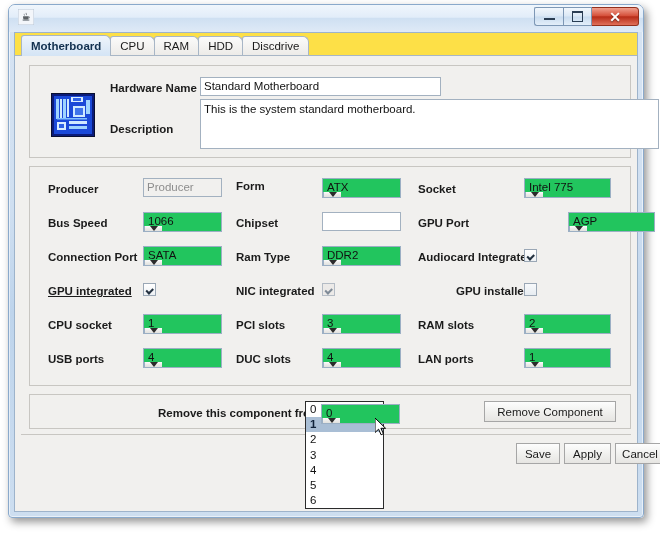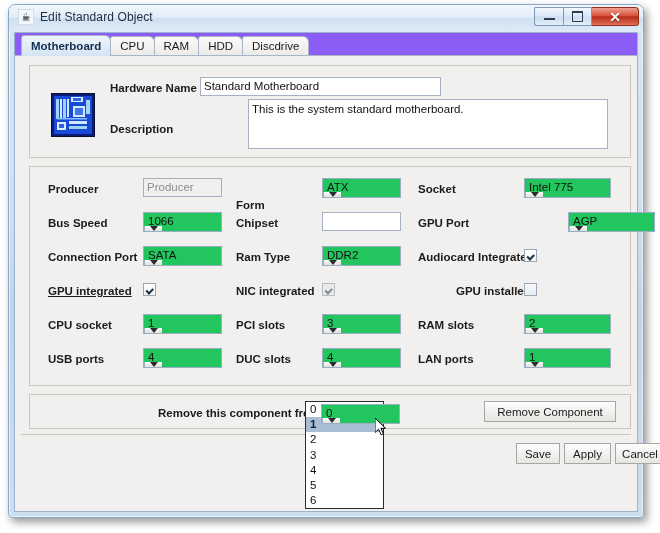--- a/index.html
+++ b/index.html
@@ -78,21 +78,21 @@
     position: absolute;
     left: 5px; top: 27px; right: 5px; bottom: 5px;
     background: #f1f0ee;
     border: 1px solid #9db3cb;
     box-sizing: border-box;
   }
 
   
   .tabstrip {
     position: absolute; left: 0; top: 0; right: 0; height: 23px;
-    background: #8b5cf6;
+    background: #fde047;
   }
   .tabstrip .tabs-row {
     position: absolute; left: 6px; top: 2px;
     display: flex; align-items: flex-end;
   }
   .tab {
     height: 20px; line-height: 19px;
     padding: 0 9px;
     font-size: 11.5px; color: #1a1a1a;
     border: 1px solid #a8b6c6;
@@ -278,21 +278,20 @@
         <span class="java-icon">
           <svg width="16" height="16" viewBox="0 0 16 16">
             <rect x="0" y="0" width="16" height="16" fill="#f3f6fa" stroke="#b9c6d6"></rect>
             <path d="M5.5 10.2 C4 10.2 4 11.6 5.3 12 L10.6 12 C12 11.6 12 10.2 10.5 10.2 Z" fill="#9aa0a6"></path>
             <path d="M6 4.4 c-0.9 1 0.5 1.6 0.3 2.6 c1-0.9 0.1-1.8 -0.3-2.6 z" fill="#7c8288"></path>
             <path d="M8 3.4 c-1.1 1.3 0.7 2 0.4 3.2 c1.3-1.1 0.2-2.3 -0.4-3.2 z" fill="#7c8288"></path>
             <path d="M5.1 7.3 h5.6 v1.7 a1.5 1.5 0 0 1 -1.5 1.5 h-2.6 a1.5 1.5 0 0 1 -1.5 -1.5 z" fill="#5b6165"></path>
             <path d="M10.8 7.6 c1.3 0 1.4 1.6 0.1 1.9 l0-0.7 c0.5-0.2 0.5-0.7 -0.1-0.7 z" fill="#5b6165"></path>
           </svg>
         </span>
-        <span class="title-text">Edit Standard Object</span>
       </div>
       <div class="winbtns">
         <div class="wbtn min">
           <span class="glyph-min"></span>
         </div>
         <div class="wbtn max">
           <span class="glyph-max"></span>
         </div>
         <div class="wbtn close">
           <span class="glyph-close">✕</span>
@@ -334,29 +333,29 @@
               <rect x="17" y="32" width="18" height="3" fill="#9fd4ff"></rect>
               <rect x="34" y="6" width="4" height="14" fill="#9fd4ff"></rect>
               <rect x="5" y="24" width="30" height="1.5" fill="#7fc0ff"></rect>
             </svg>
           </div>
 
           <div class="lbl" style="left:80px; top:15px;">Hardware Name</div>
           <div class="txtfield" style="left:170px; top:11px; width:241px; height:19px;">Standard Motherboard</div>
 
           <div class="lbl" style="left:80px; top:56px;">Description</div>
-          <div class="txtarea" style="left:170px; top:33px; width:360px; height:50px;margin-left:48px;">This is the system standard motherboard.</div>
+          <div class="txtarea" style="left:170px; top:33px; width:459px; height:50px;">This is the system standard motherboard.</div>
         </div>
 
         <div class="group" id="fields-group">
 
           <div class="lbl" style="left:18px; top:15px;">Producer</div>
           <div class="txtfield placeholder" style="left:113px; top:11px; width:79px; height:19px;">Producer</div>
 
-          <div class="lbl" style="left:206px; top:31px;">Form</div>
+          <div class="lbl" style="left:206px; top:12px;">Form</div>
           <div class="combo" style="left:292px; top:11px; width:79px;">
             <div class="val">ATX</div>
             <div class="arrowbtn">
                 <span class="tri"></span>
               </div>
           </div>
 
           <div class="lbl" style="left:388px; top:15px;">Socket</div>
           <div class="combo" style="left:494px; top:11px; width:87px;">
             <div class="val">Intel 775</div>

